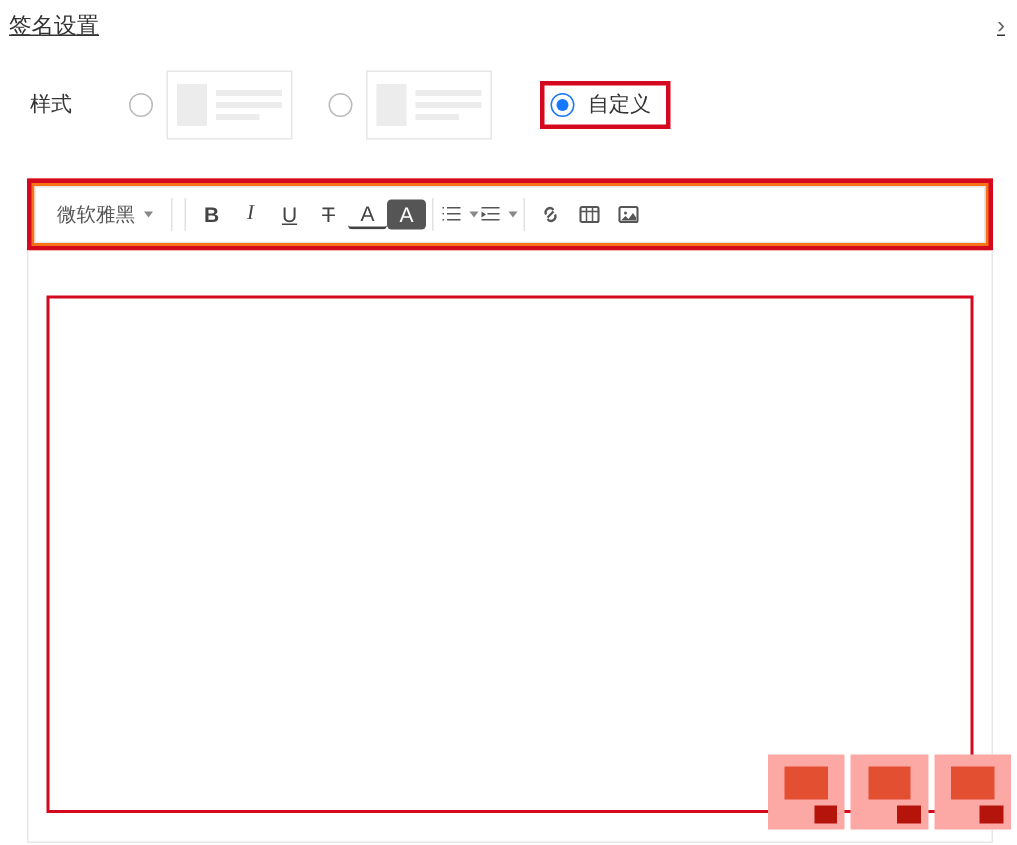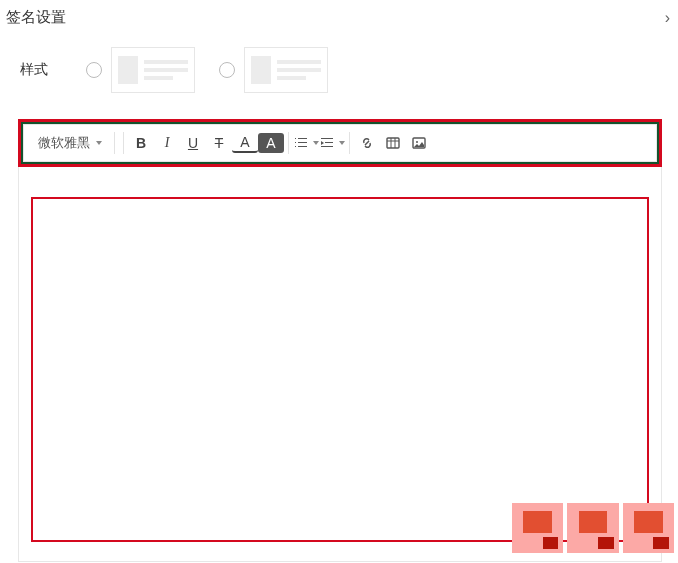--- a/index.html
+++ b/index.html
@@ -1,38 +1,38 @@
 <!DOCTYPE html>
 <html><head>
   <meta charset="utf-8">
   <style>
     * { margin: 0; padding: 0; box-sizing: border-box; }
     body { font-family: "Microsoft YaHei", Arial, sans-serif; font-size: 14px; color: #333; background: #fff; width: 678px; height: 563px; position: relative; overflow: hidden; }
-    .title-row { display: flex; align-items: center; justify-content: space-between; padding: 8px 6px 0 6px; }
+    .title-row { display: flex; align-items: center; justify-content: space-between; padding: 8px 6px 0 6px; text-decoration: underline; }
     .dialog-title { font-size: 15px; color: #333; }
     .close-x { color: #666; font-size: 16px; cursor: pointer; padding: 0 2px; }
     .style-row { display: flex; align-items: center; padding: 20px 0 0 20px; gap: 24px; }
     .style-label { font-size: 14px; margin-right: 14px; }
 
     .radio-outer { width: 16px; height: 16px; border: 1px solid #bbb; border-radius: 50%; display: inline-block; position: relative; margin-right: 3px; cursor: pointer; background: #fff; }
     .radio-outer.selected { border-color: #1677ff; }
     .radio-outer.selected::after { content: ""; position: absolute; width: 8px; height: 8px; background: #1677ff; border-radius: 50%; top: 3px; left: 3px; }
 
     .style-option { display: flex; align-items: center; gap: 6px; cursor: pointer; }
     .template-preview { width: 84px; height: 46px; border: 1px solid #e6e6e6; background: #fff; display: flex; align-items: center; gap: 6px; padding: 6px; }
     .template-preview .thumb { width: 20px; height: 28px; background: #ececec; }
     .template-preview .lines { display: flex; flex-direction: column; gap: 4px; flex: 1; }
     .template-preview .lines .ln { height: 4px; background: #ececec; width: 100%; }
     .template-preview .lines .ln.short { width: 65%; }
 
     .custom-box { border: 3px solid #d4091f; padding: 4px 10px 4px 4px; display: flex; align-items: center; gap: 8px; margin-left: 8px; }
     .custom-label { font-size: 14px; }
 
     .editor-wrap { margin: 26px 16px 0 18px; }
-    .toolbar-outer { border: 3px solid #d4091f; padding: 2px; background: #14532d; }
+    .toolbar-outer { border: 3px solid #d4091f; padding: 2px; background: #f97316; }
     .toolbar { height: 38px; background: #fff; border: 1px solid #e7e7e7; display: flex; align-items: center; padding: 0 6px; gap: 0; }
     .tool-sep { width: 1px; height: 22px; background: #e2e2e2; margin: 0 4px; }
     .tool-btn { min-width: 26px; height: 28px; display: flex; align-items: center; justify-content: center; cursor: pointer; color: #444; border-radius: 3px; }
     .dropdown { height: 28px; display: flex; align-items: center; gap: 2px; padding: 0 8px; cursor: pointer; color: #555; font-size: 13px; }
     .chev { border-top: 4px solid #888; border-left: 3px solid transparent; border-right: 3px solid transparent; margin-left: 4px; }
 
     .body-frame { border: 1px solid #e7e7e7; border-top: none; padding: 30px 12px 8px 12px; background: #fff; height: 395px; }
     .canvas-outline { border: 2px solid #d4091f; height: 345px; background: #fff; cursor: text; }
 
     .garble-strip { position: absolute; bottom: 6px; right: 0; width: 170px; height: 58px; display: flex; align-items: flex-end; gap: 4px; padding: 4px; }
@@ -68,20 +68,26 @@
     <div class="template-preview">
       <div class="thumb"></div>
       <div class="lines">
           <div class="ln"></div>
           <div class="ln"></div>
           <div class="ln short"></div>
         </div>
     </div>
   </div>
 
+  <div class="custom-box">
+    <div class="style-option">
+      <span class="radio-outer selected"></span>
+      <span class="custom-label">自定义</span>
+    </div>
+  </div>
 </div>
 
 <div class="editor-wrap">
   <div class="toolbar-outer">
     <div class="toolbar">
       <div class="dropdown">
         <span>微软雅黑</span>
         <span class="chev"></span>
       </div>
       <div class="tool-sep"></div>

